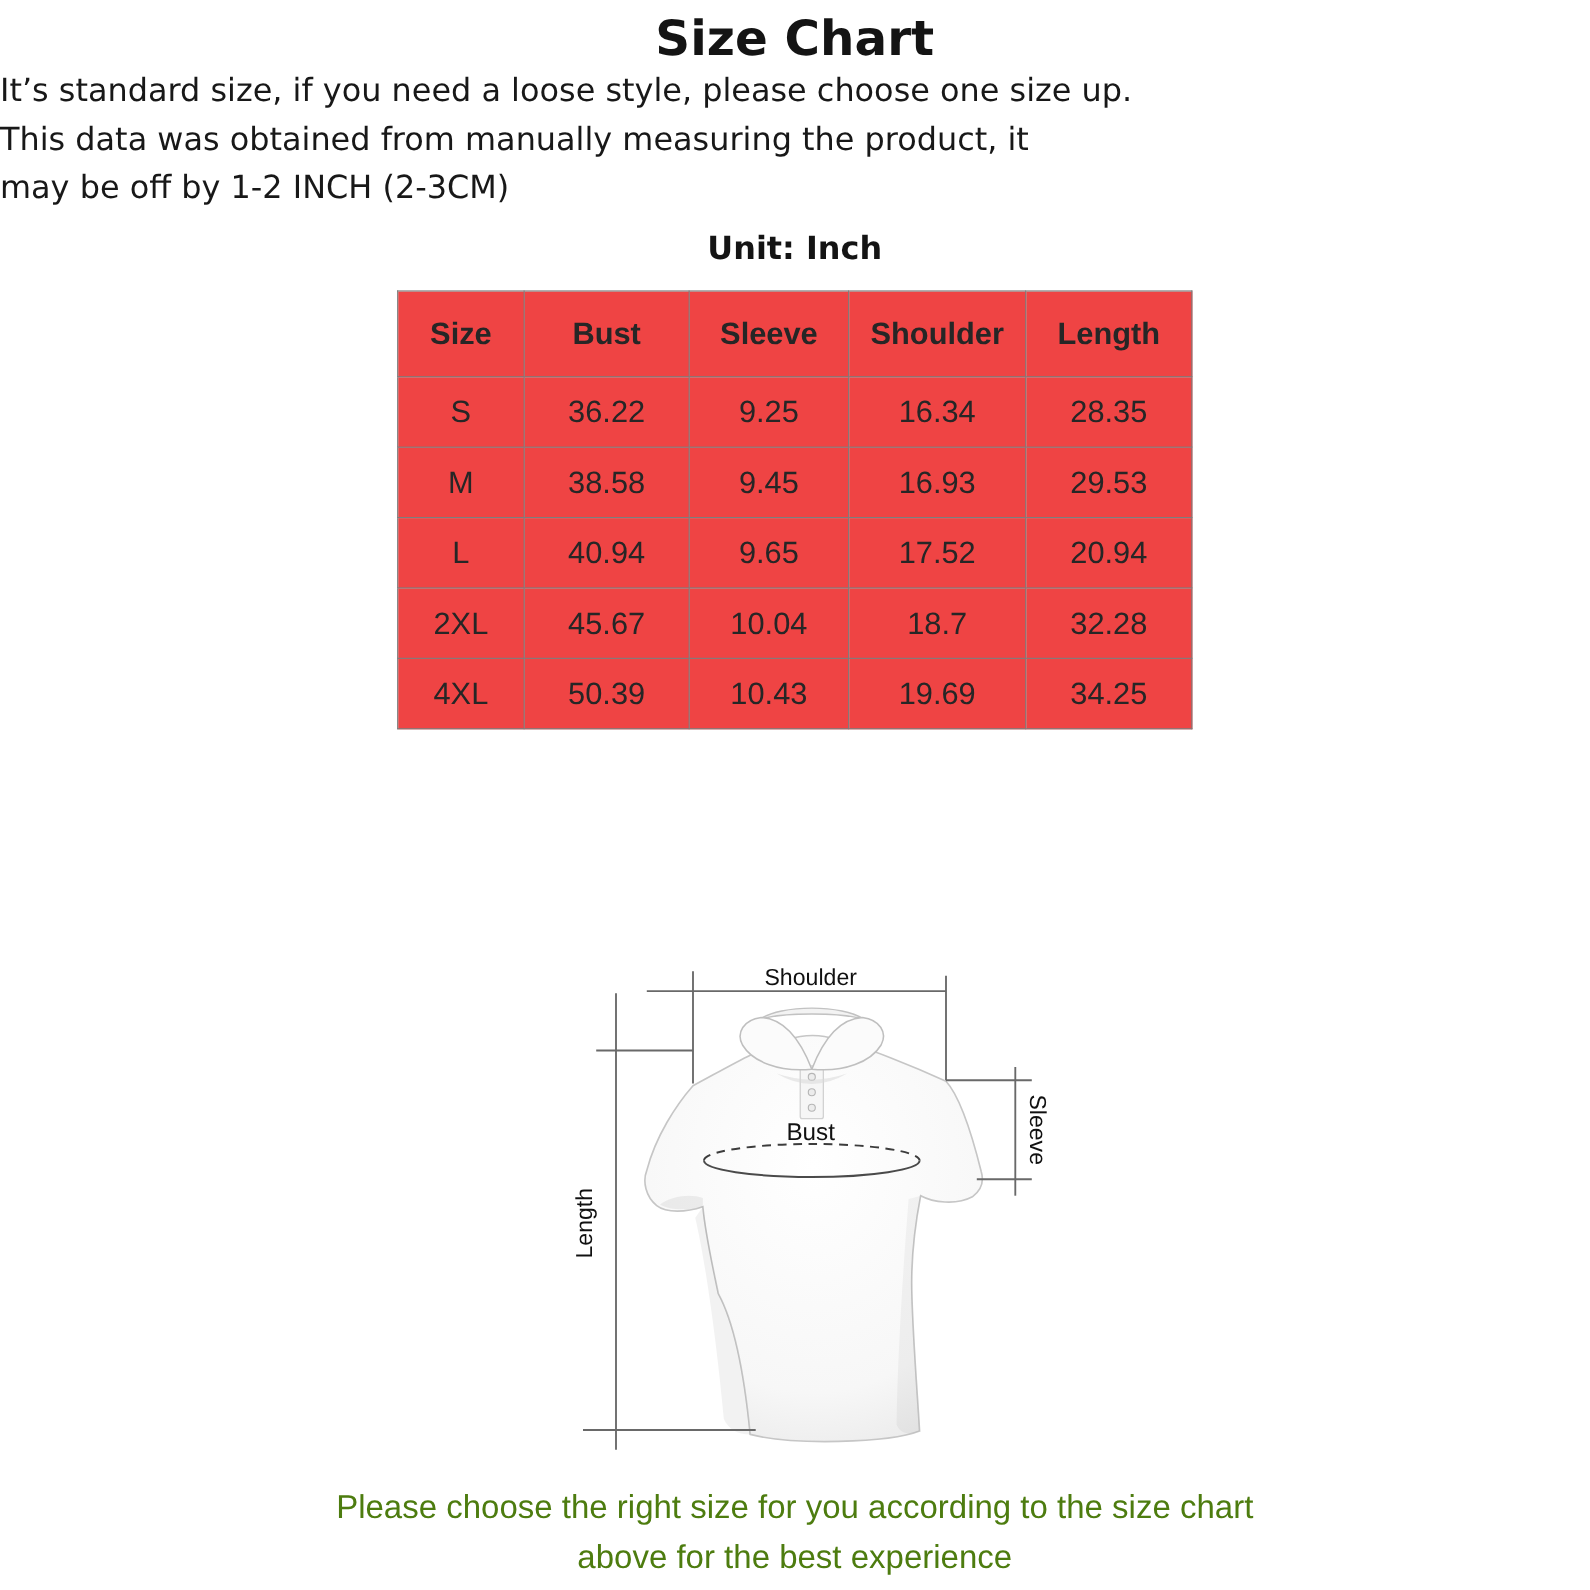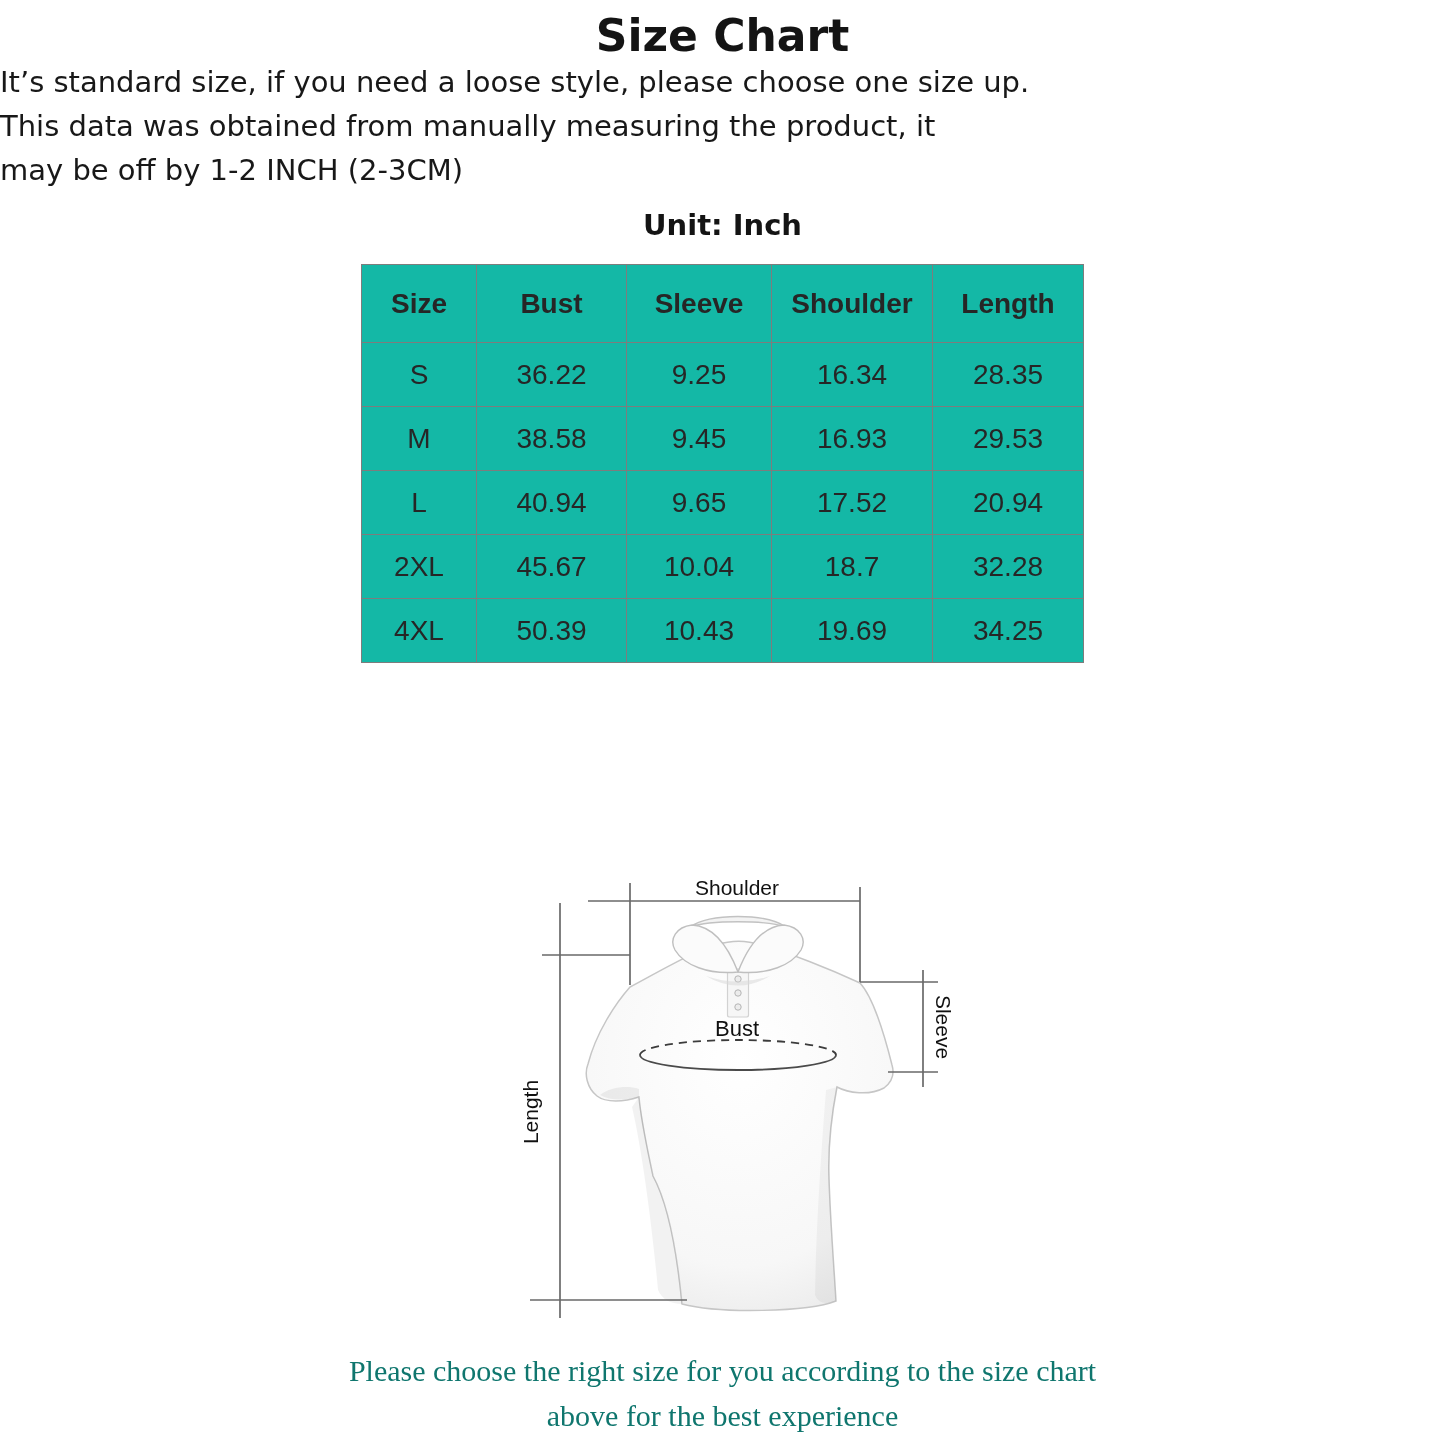--- a/index.html
+++ b/index.html
@@ -23,29 +23,29 @@
     text-align:center; font-family:"DejaVu Sans", sans-serif;
     font-size:29px; font-weight:bold; color:#141414;
   }
   table.size-table {
     position:absolute; left:361px; top:264px;
     width:722px; border-collapse:collapse; table-layout:fixed;
     font-family:"Liberation Sans", sans-serif;
   }
   .size-table th, .size-table td {
     border:1px solid #7d7d7d; text-align:center; vertical-align:middle;
-    color:#262626; background:#14b8a6;
+    color:#262626; background:#ef4444;
   }
   .size-table th { height:78px; font-size:28px; font-weight:bold; }
   .size-table td { height:64px; font-size:28px; font-weight:normal; }
   .diagram-wrap { position:absolute; left:520px; top:875px; width:470px; height:460px; }
   .footer {
     position:absolute; top:1348px; left:0; width:100%;
-    text-align:center; font-family:Liberation Serif, serif;
-    font-size:30px; line-height:45px; color:#0f766e;
+    text-align:center; font-family:Liberation Sans, sans-serif;
+    font-size:30px; line-height:45px; color:#4d7c0f;
   }
   svg text { font-family:"Liberation Sans", sans-serif; fill:#111111; }
 </style>
 </head>
 <body>
 
 <div class="headline">Size Chart</div>
 
 <div class="desc">
   <div>It’s standard size, if you need a loose style, please choose one size up.</div>

